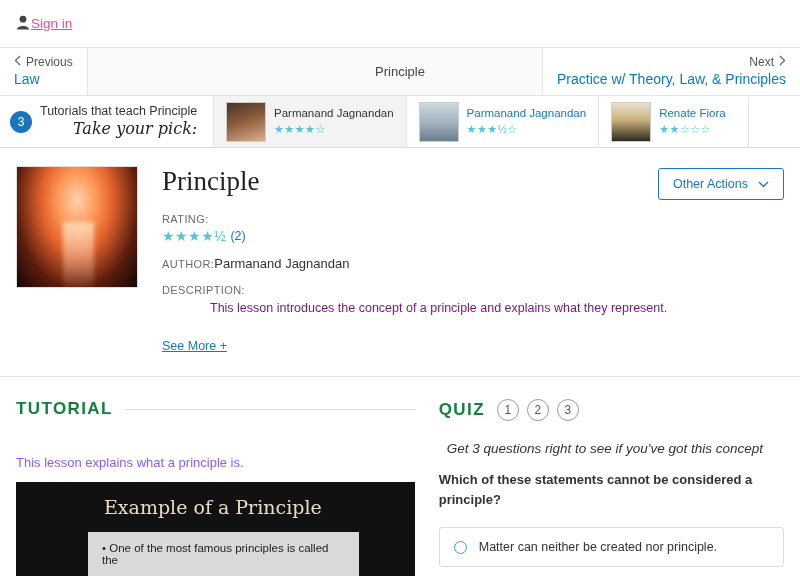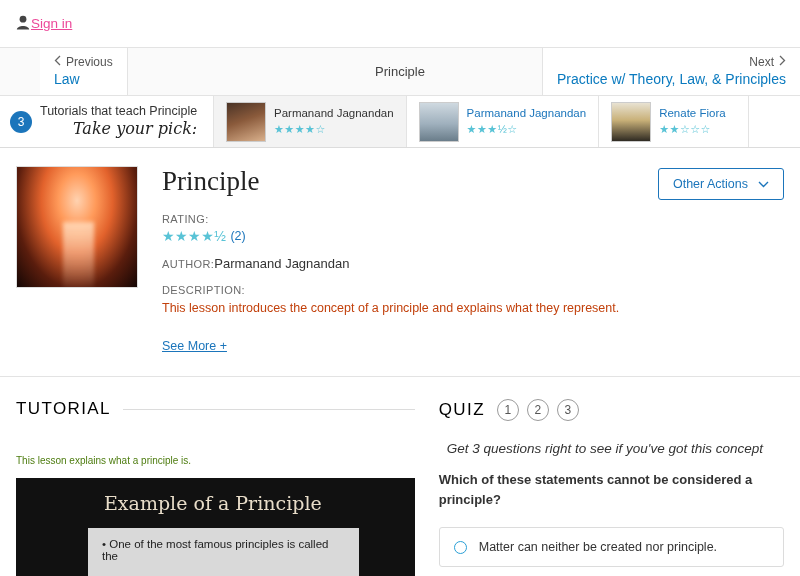--- a/index.html
+++ b/index.html
@@ -40,21 +40,21 @@
     display: flex;
     align-items: stretch;
     position: relative;
   }
   .nav-prev, .nav-next {
     display: flex; flex-direction: column; justify-content: center;
     font-size: 12px; line-height: 1.35;
     padding: 0 14px;
     background: #fff;
     border: 1px solid #e3e3e3;
-    border-top: none; border-bottom: none; margin-left: 40px;
+    border-top: none; border-bottom: none;
   }
   .nav-prev { border-left: none; align-items: flex-start; min-width: 88px;}
   .nav-next { border-right: none; align-items: flex-end; margin-left: auto; }
   .nav-top { color: #555; font-size: 12px; display: flex; align-items: center; gap: 5px;}
   .nav-sub { color: #0a7abf; font-size: 14px; }
   .nav-center {
     position: absolute; left: 0; right: 0; top: 0; bottom: 0;
     display: flex; align-items: center; justify-content: center;
     font-size: 13px; color: #444; pointer-events: none;
   }
@@ -139,40 +139,40 @@
   }
   .field-label {
     font-size: 11px; letter-spacing: .4px; color: #6b6b6b; text-transform: uppercase;
     margin-bottom: 3px;
   }
   .rating-row { display: flex; align-items: center; gap: 2px; margin-bottom: 12px; }
   .rating-row .stars { font-size: 14px; }
   .rating-count { font-size: 12.5px; color: #1b75bb; margin-left: 2px; }
   .author-row { display: flex; align-items: baseline; gap: 0; margin-bottom: 11px; }
   .author-name { font-size: 13px; color: #333; }
-  .desc { font-size: 12.5px; color: #c2410c; line-height: 1.45; }
+  .desc { font-size: 12.5px; color: #701a75; line-height: 1.45; margin-left: 48px; }
   .see-more { display: inline-block; margin-top: 22px; font-size: 12.5px; color: #1b75bb; }
   .other-actions {
     position: absolute; right: 16px; top: 20px;
     border: 1px solid #1b75bb; color: #1b75bb;
     border-radius: 3px; background: #fff;
     font-size: 12.5px; padding: 8px 14px;
     display: flex; align-items: center; gap: 10px;
   }
 
   
   .lower { display: flex; padding: 0; }
   .tut-pane { width: 470px; padding: 22px 16px 0 16px; }
   .quiz-pane { flex: 1 1 auto; padding: 22px 16px 0 8px; }
   .sect-head { display: flex; align-items: center; gap: 12px; }
   .sect-title {
-    font-size: 17px; letter-spacing: 1.4px; color: #000000;
+    font-size: 17px; letter-spacing: 1.4px; color: #15803d; font-weight: bold;
   }
   .rule { flex: 1 1 auto; height: 1px; background: #dcdcdc; }
-  .tut-intro { font-size: 10px; color: #4d7c0f; margin: 36px 0 12px 0; }
+  .tut-intro { font-size: 13px; color: #8b5cf6; margin: 36px 0 12px 0; }
   .slide {
     background: #111; height: 120px; margin-top: 6px; position: relative; overflow: hidden;
   }
   .slide-title {
     font-family: "DejaVu Serif", serif;
     color: #e8ddc9; font-size: 19px;
     position: absolute; left: 88px; top: 14px;
   }
   .slide-card {
     position: absolute; left: 72px; right: 56px; top: 50px; bottom: -8px;

